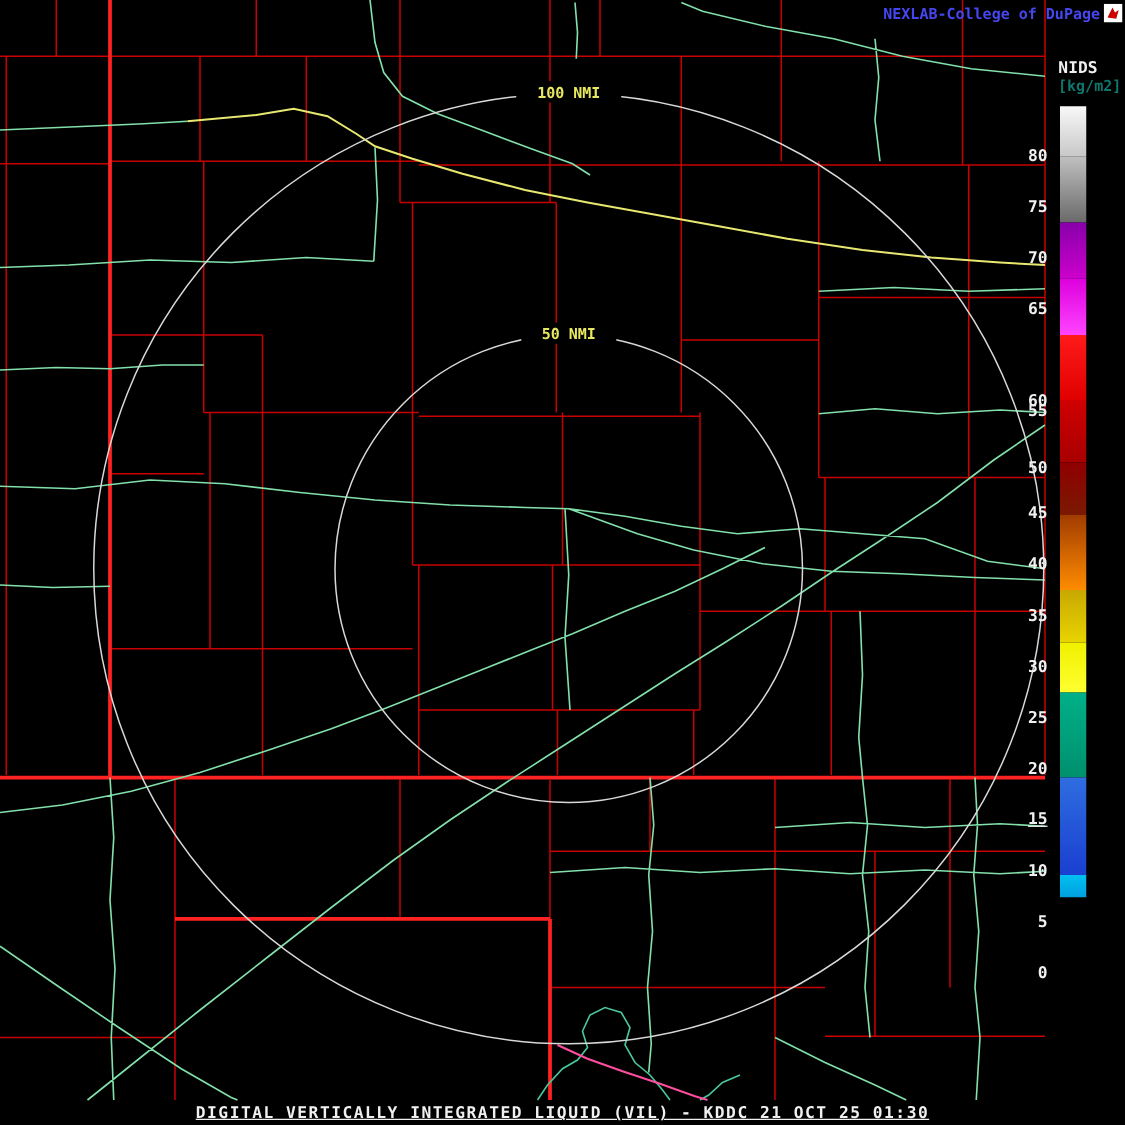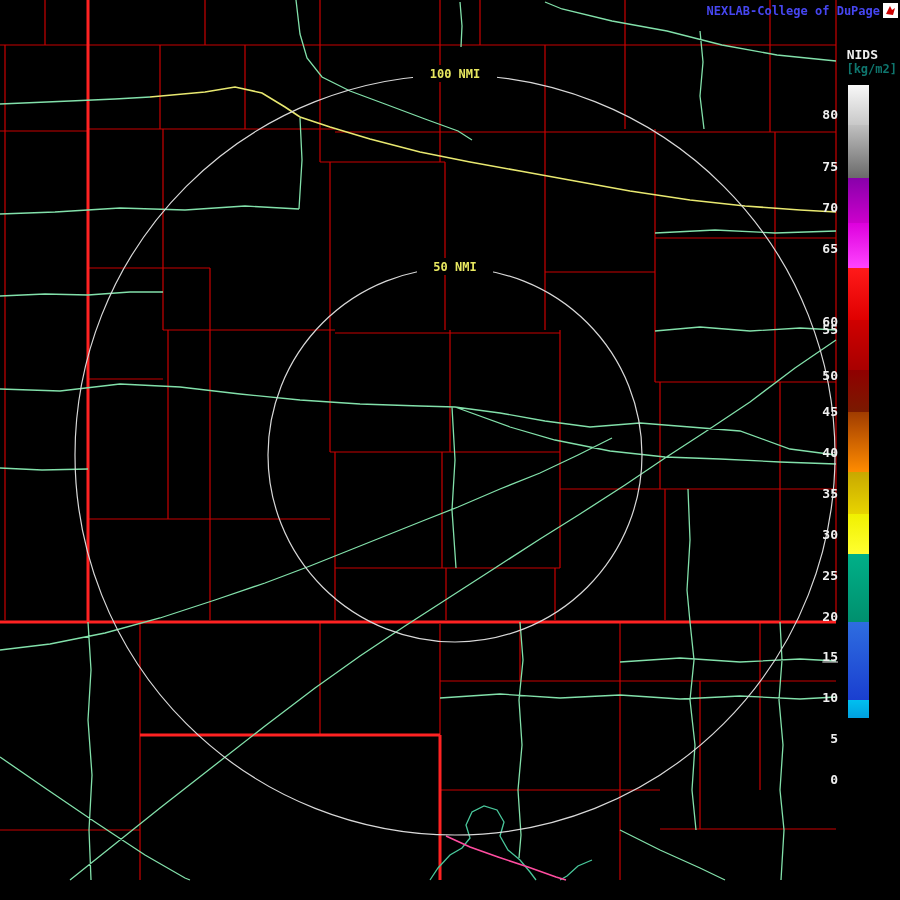--- a/index.html
+++ b/index.html
@@ -108,33 +108,36 @@
       <div class="cb-seg" style="height: 60px; background: linear-gradient(rgb(160, 60, 0), rgb(255, 140, 0));"></div>
       <div class="cb-seg" style="height: 42px; background: linear-gradient(rgb(200, 168, 0), rgb(232, 212, 0));"></div>
       <div class="cb-seg" style="height: 40px; background: linear-gradient(rgb(240, 240, 0), rgb(255, 255, 48));"></div>
       <div class="cb-seg" style="height: 68px; background: linear-gradient(rgb(0, 176, 136), rgb(0, 144, 110));"></div>
       <div class="cb-seg" style="height: 78px; background: linear-gradient(rgb(46, 109, 224), rgb(26, 63, 208));"></div>
       <div class="cb-seg" style="height: 18px; background: linear-gradient(rgb(0, 192, 240), rgb(0, 160, 224));"></div>
       <div class="cb-seg" style="height: 82px; background: rgb(0, 0, 0);"></div>
     </div>
 
   <div id="cb-ticks">
-      <span class="cb-tick" style="top: 114px; text-align: center;">80</span>
+      <span class="cb-tick" style="top: 125px; text-align: center;">80</span>
       <span class="cb-tick" style="top: 165.875px;">75</span>
       <span class="cb-tick" style="top: 206.75px;">70</span>
       <span class="cb-tick" style="top: 247.625px; margin-left: 24px;">65</span>
       <span class="cb-tick" style="top: 288.5px; margin-top: 32px;">60</span>
       <span class="cb-tick" style="top: 329.375px;">55</span>
       <span class="cb-tick" style="top: 375px;">50</span>
       <span class="cb-tick" style="top: 411.125px;">45</span>
       <span class="cb-tick" style="top: 452px;">40</span>
       <span class="cb-tick" style="top: 492.875px;">35</span>
       <span class="cb-tick" style="top: 533.75px;">30</span>
       <span class="cb-tick" style="top: 574.625px;">25</span>
       <span class="cb-tick" style="top: 615.5px; margin-left: 20px;">20</span>
       <span class="cb-tick" style="top: 656.375px; text-decoration: underline;">15</span>
       <span class="cb-tick" style="top: 697.25px;">10</span>
       <span class="cb-tick" style="top: 738.125px;">5</span>
       <span class="cb-tick" style="top: 779px;">0</span>
     </div>
 
+  <div id="caption-bar">
+    <span id="caption">DIGITAL VERTICALLY INTEGRATED LIQUID (VIL) - KDDC 21 OCT 25 01:30</span>
+  </div>
 
 </div>
 
 </body></html>

